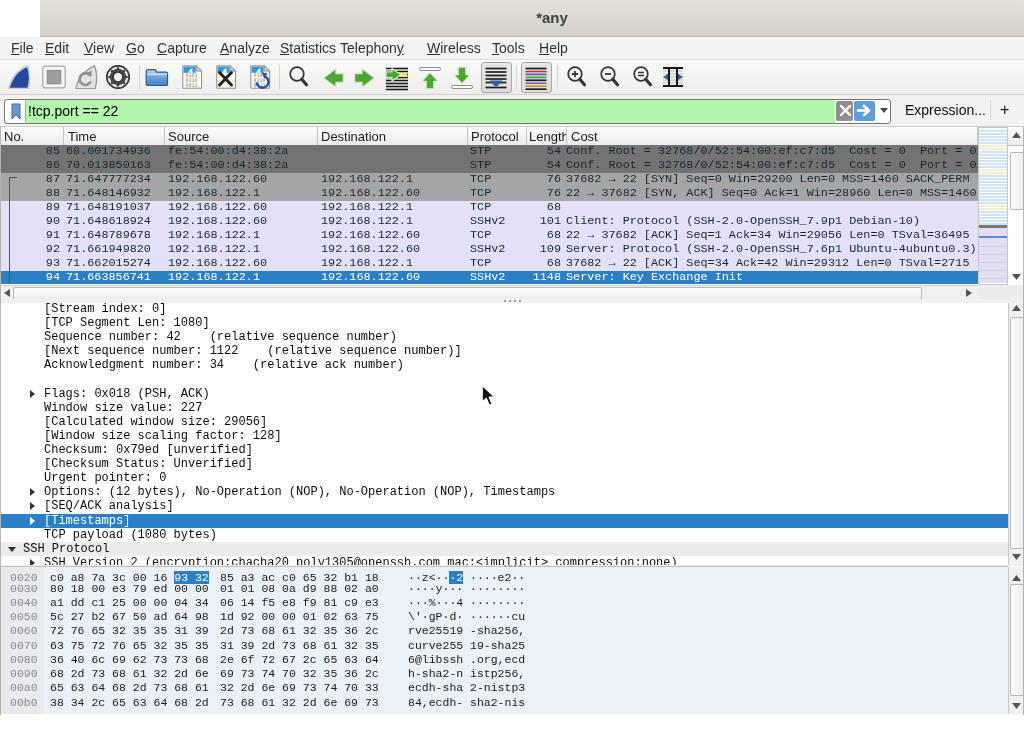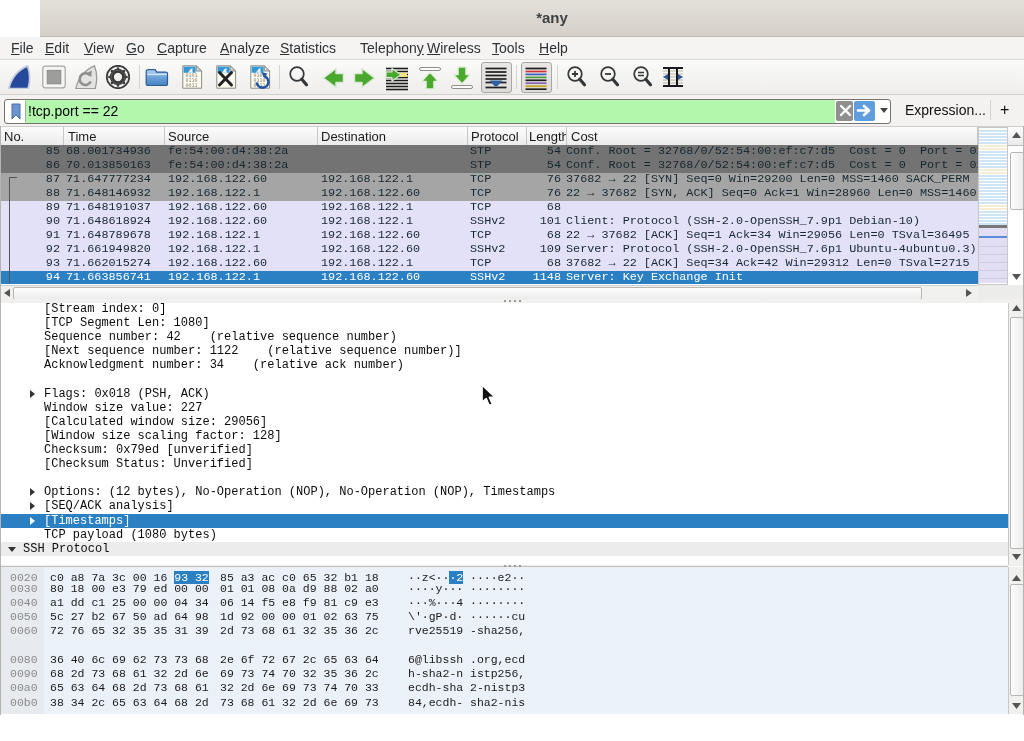--- a/index.html
+++ b/index.html
@@ -106,21 +106,21 @@
         </svg></span>
     </div>
   <div id="menu" class="abs">
     <span style="left:11px"><u>F</u>ile</span>
     <span style="left:45px"><u>E</u>dit</span>
     <span style="left:84px"><u>V</u>iew</span>
     <span style="left:126px"><u>G</u>o</span>
     <span style="left:157px"><u>C</u>apture</span>
     <span style="left:220px"><u>A</u>nalyze</span>
     <span style="left:280px"><u>S</u>tatistics</span>
-    <span style="left:360px">Telephon<u>y</u></span>
+    <span style="left:340px">Telephon<u>y</u></span>
     <span style="left:427px"><u>W</u>ireless</span>
     <span style="left:492px"><u>T</u>ools</span>
     <span style="left:539px"><u>H</u>elp</span>
   </div>
   <div id="tools" class="abs">
 <div class="ticon" style="left:7px"><svg width="24" height="24" viewBox="0 0 24 24">
           <path d="M20.5 0.8 C9.5 5.5 4 14 1.8 23.6 L21.2 23.6 C23.6 15 23 7.5 20.5 0.8 Z" fill="#27499c" stroke="#c7cfdd" stroke-width="1.8"></path>
         </svg></div>
 <div class="ticon" style="left:42px"><svg width="24" height="24" viewBox="0 0 24 24">
           <rect x="0.8" y="1.2" width="22.4" height="21.6" rx="2.5" fill="#f5f5f4" stroke="#a5a5a3" stroke-width="1.2"></rect>
@@ -382,33 +382,36 @@
 <div class="drow" style="top:16.1px"><span class="tx">[TCP Segment Len: 1080]</span></div>
 <div class="drow" style="top:30.2px"><span class="tx">Sequence number: 42    (relative sequence number)</span></div>
 <div class="drow" style="top:44.3px"><span class="tx">[Next sequence number: 1122    (relative sequence number)]</span></div>
 <div class="drow" style="top:58.4px"><span class="tx">Acknowledgment number: 34    (relative ack number)</span></div>
 <div class="drow" style="top:86.6px"><span class="exp" style="left:30px;border-left-color:#333"></span><span class="tx">Flags: 0x018 (PSH, ACK)</span></div>
 <div class="drow" style="top:100.7px"><span class="tx">Window size value: 227</span></div>
 <div class="drow" style="top:114.8px"><span class="tx">[Calculated window size: 29056]</span></div>
 <div class="drow" style="top:128.9px"><span class="tx">[Window size scaling factor: 128]</span></div>
 <div class="drow" style="top:143.0px"><span class="tx">Checksum: 0x79ed [unverified]</span></div>
 <div class="drow" style="top:157.1px"><span class="tx">[Checksum Status: Unverified]</span></div>
+<div class="drow" style="top:171.2px"><span class="tx">Urgent pointer: 0</span></div>
 <div class="drow" style="top:185.3px"><span class="exp" style="left:30px;border-left-color:#333"></span><span class="tx">Options: (12 bytes), No-Operation (NOP), No-Operation (NOP), Timestamps</span></div>
 <div class="drow" style="top:199.4px"><span class="exp" style="left:30px;border-left-color:#333"></span><span class="tx">[SEQ/ACK analysis]</span></div>
 <div class="drow dsel" style="top:213.5px"><span class="exp" style="left:30px;border-left-color:#fff"></span><span class="tx">[Timestamps]</span></div>
 <div class="drow" style="top:227.6px"><span class="tx">TCP payload (1080 bytes)</span></div>
 <div class="drow dgray" style="top:241.7px"><span class="expd" style="left:8px"></span><span class="tx1">SSH Protocol</span></div>
+<div class="drow" style="top:255.8px"><span class="exp" style="left:30px;border-left-color:#333"></span><span class="tx">SSH Version 2 (encryption:chacha20_poly1305@openssh.com mac:&lt;implicit&gt; compression:none)</span></div>
 </div>
   <div id="hex" class="abs">
 <div id="hexoffcol"></div>
 <div class="hrow" style="top:4px"><span class="hoff">0020</span><span class="hh1">c0 a8 7a 3c 00 16 <span class="hsel">93 32</span></span><span class="hh2">85 a3 ac c0 65 32 b1 18</span><span class="ha1">··z&lt;··<span class="hsel">·2</span></span><span class="ha2">····e2··</span></div>
 <div class="hrow" style="top:14.7px"><span class="hoff">0030</span><span class="hh1">80 18 00 e3 79 ed 00 00</span><span class="hh2">01 01 08 0a d9 88 02 a0</span><span class="ha1">····y···</span><span class="ha2">········</span></div>
 <div class="hrow" style="top:28.9px"><span class="hoff">0040</span><span class="hh1">a1 dd c1 25 00 00 04 34</span><span class="hh2">06 14 f5 e8 f9 81 c9 e3</span><span class="ha1">···%···4</span><span class="ha2">········</span></div>
 <div class="hrow" style="top:43.2px"><span class="hoff">0050</span><span class="hh1">5c 27 b2 67 50 ad 64 98</span><span class="hh2">1d 92 00 00 01 02 63 75</span><span class="ha1">\'·gP·d·</span><span class="ha2">······cu</span></div>
 <div class="hrow" style="top:57.4px"><span class="hoff">0060</span><span class="hh1">72 76 65 32 35 35 31 39</span><span class="hh2">2d 73 68 61 32 35 36 2c</span><span class="ha1">rve25519</span><span class="ha2">-sha256,</span></div>
+<div class="hrow" style="top:71.6px"><span class="hoff">0070</span><span class="hh1">63 75 72 76 65 32 35 35</span><span class="hh2">31 39 2d 73 68 61 32 35</span><span class="ha1">curve255</span><span class="ha2">19-sha25</span></div>
 <div class="hrow" style="top:85.8px"><span class="hoff">0080</span><span class="hh1">36 40 6c 69 62 73 73 68</span><span class="hh2">2e 6f 72 67 2c 65 63 64</span><span class="ha1">6@libssh</span><span class="ha2">.org,ecd</span></div>
 <div class="hrow" style="top:100.0px"><span class="hoff">0090</span><span class="hh1">68 2d 73 68 61 32 2d 6e</span><span class="hh2">69 73 74 70 32 35 36 2c</span><span class="ha1">h-sha2-n</span><span class="ha2">istp256,</span></div>
 <div class="hrow" style="top:114.3px"><span class="hoff">00a0</span><span class="hh1">65 63 64 68 2d 73 68 61</span><span class="hh2">32 2d 6e 69 73 74 70 33</span><span class="ha1">ecdh-sha</span><span class="ha2">2-nistp3</span></div>
 <div class="hrow" style="top:128.5px"><span class="hoff">00b0</span><span class="hh1">38 34 2c 65 63 64 68 2d</span><span class="hh2">73 68 61 32 2d 6e 69 73</span><span class="ha1">84,ecdh-</span><span class="ha2">sha2-nis</span></div>
 </div>
 <div class="abs" style="left:1009px;top:128px;width:15px;height:14px"><svg width="15" height="14">
       <path d="M7.5 4 L12 10 L3 10 Z" fill="#555"></path>
     </svg></div>
 <div class="abs sbthumb" style="left:1009.5px;top:152px;width:14px;height:58px"></div>
 <div class="abs" style="left:1009px;top:270px;width:15px;height:14px"><svg width="15" height="14">

